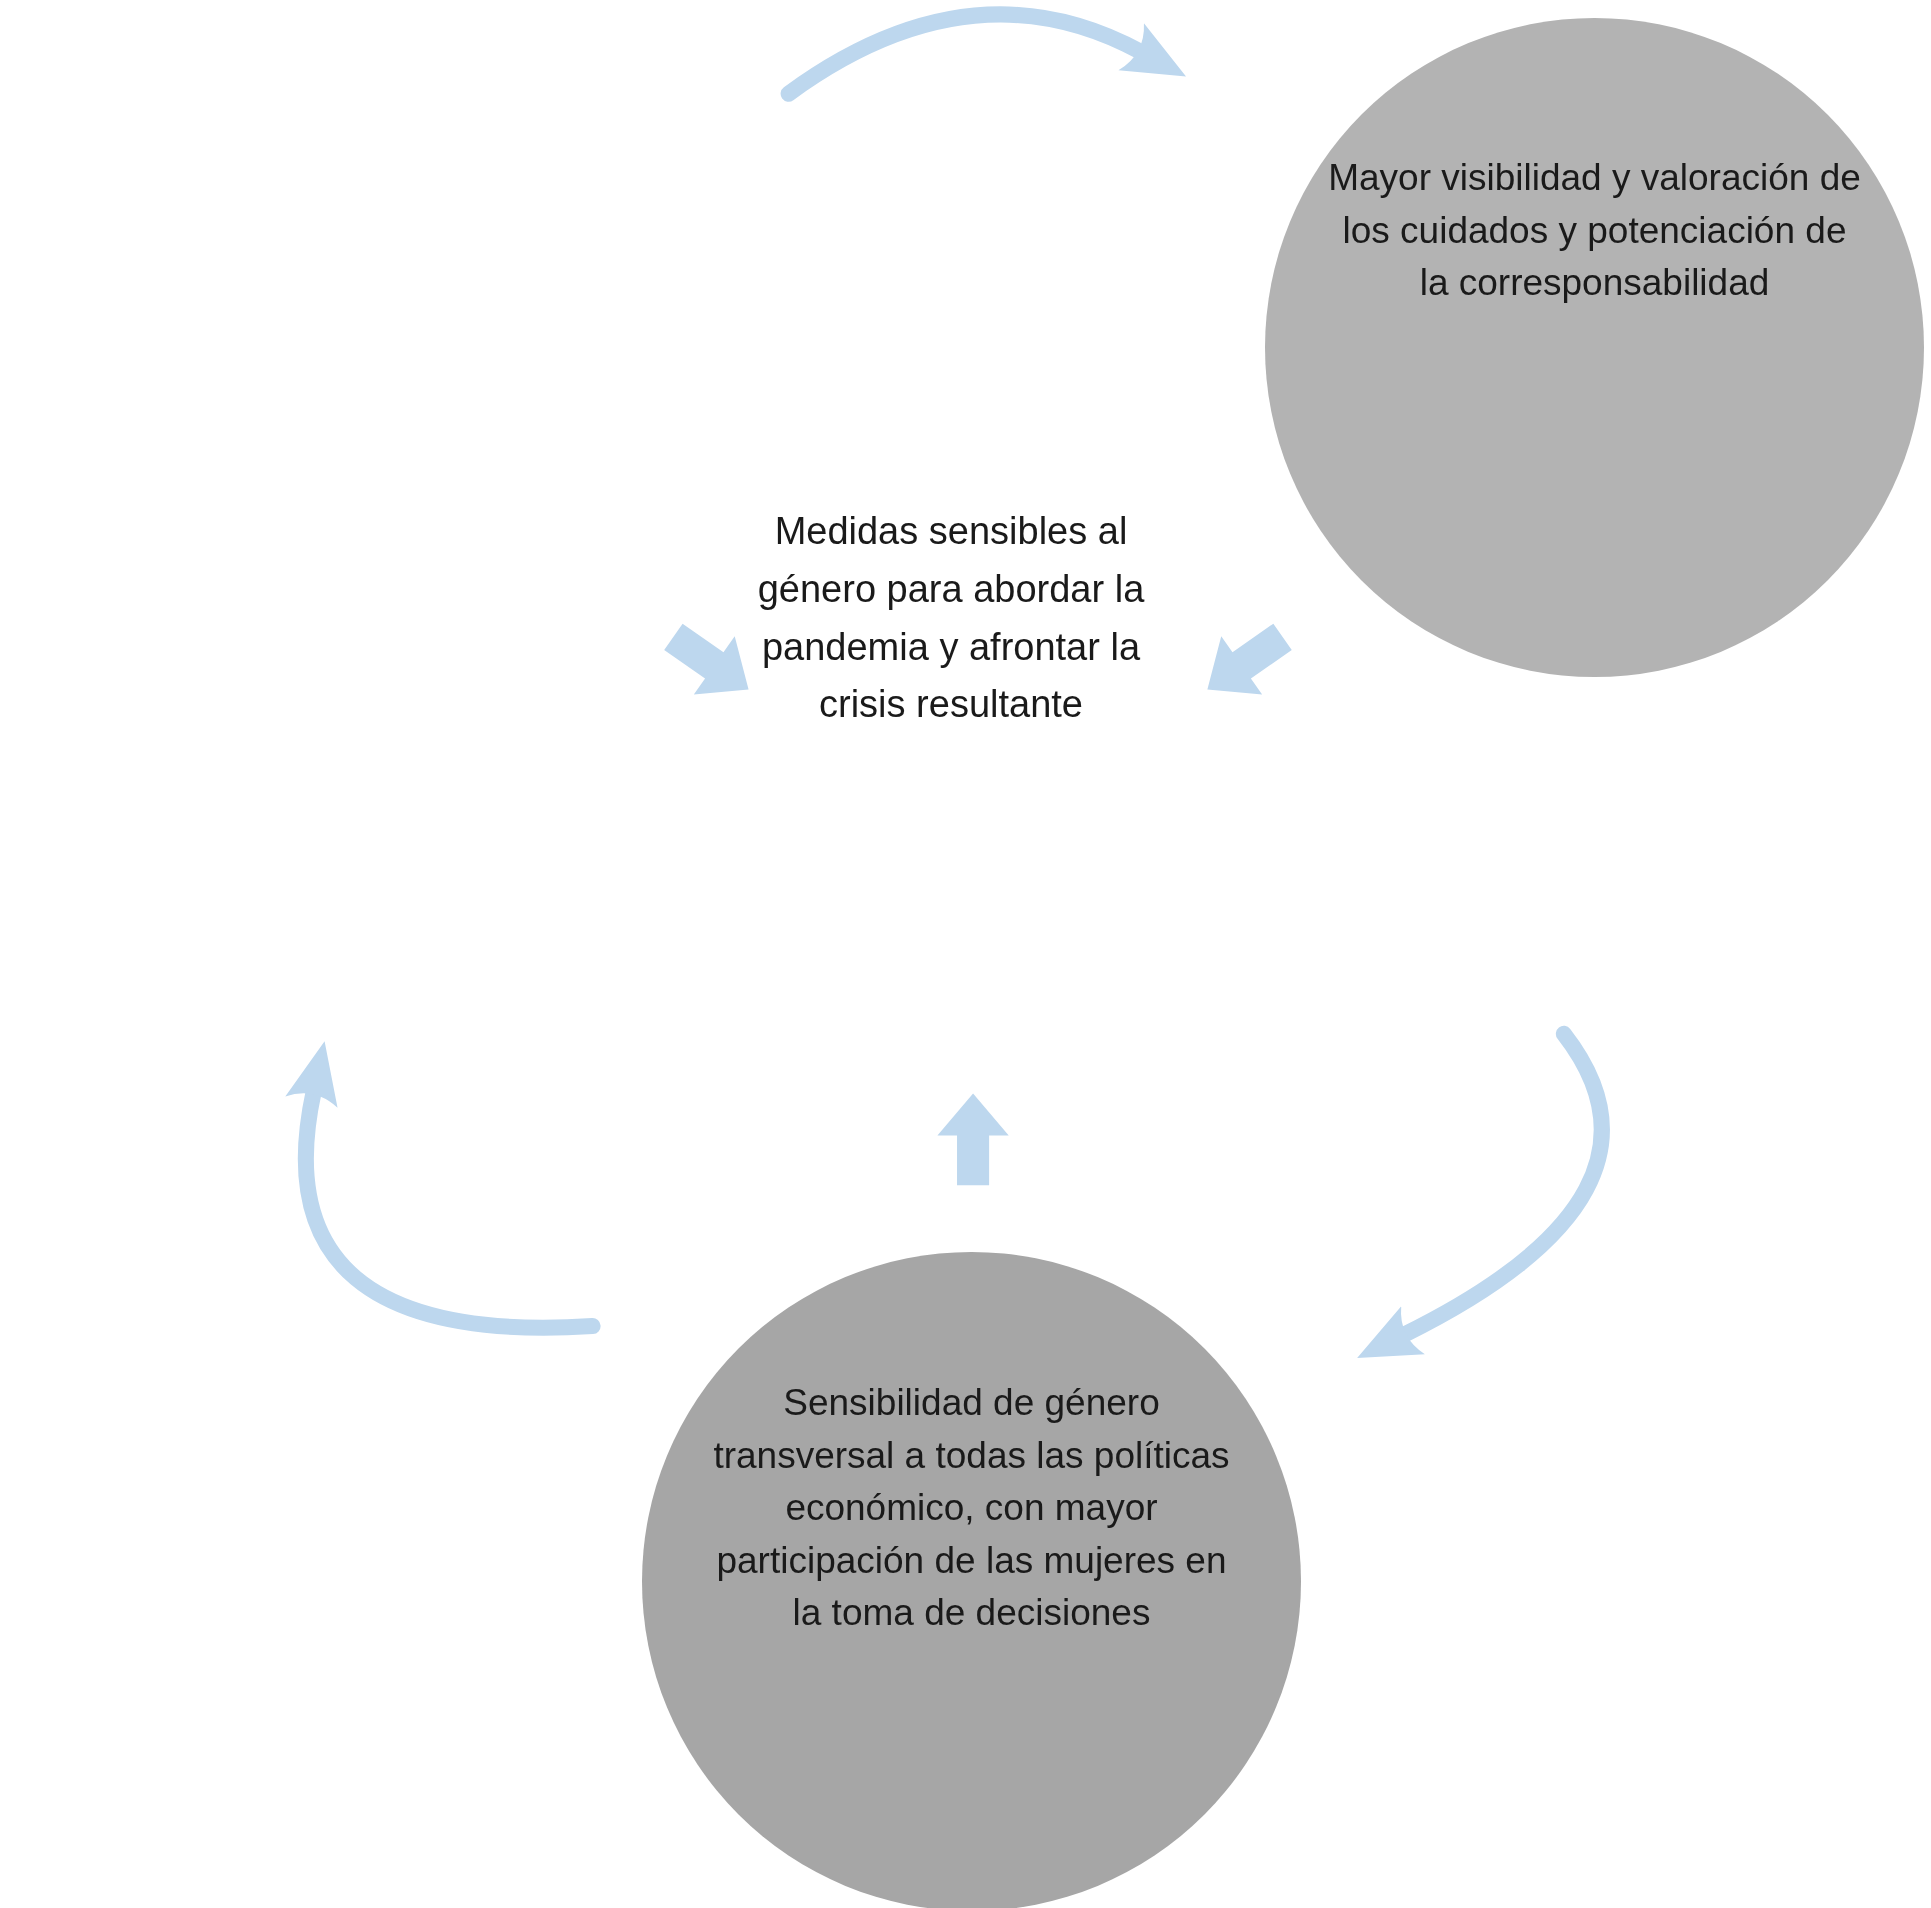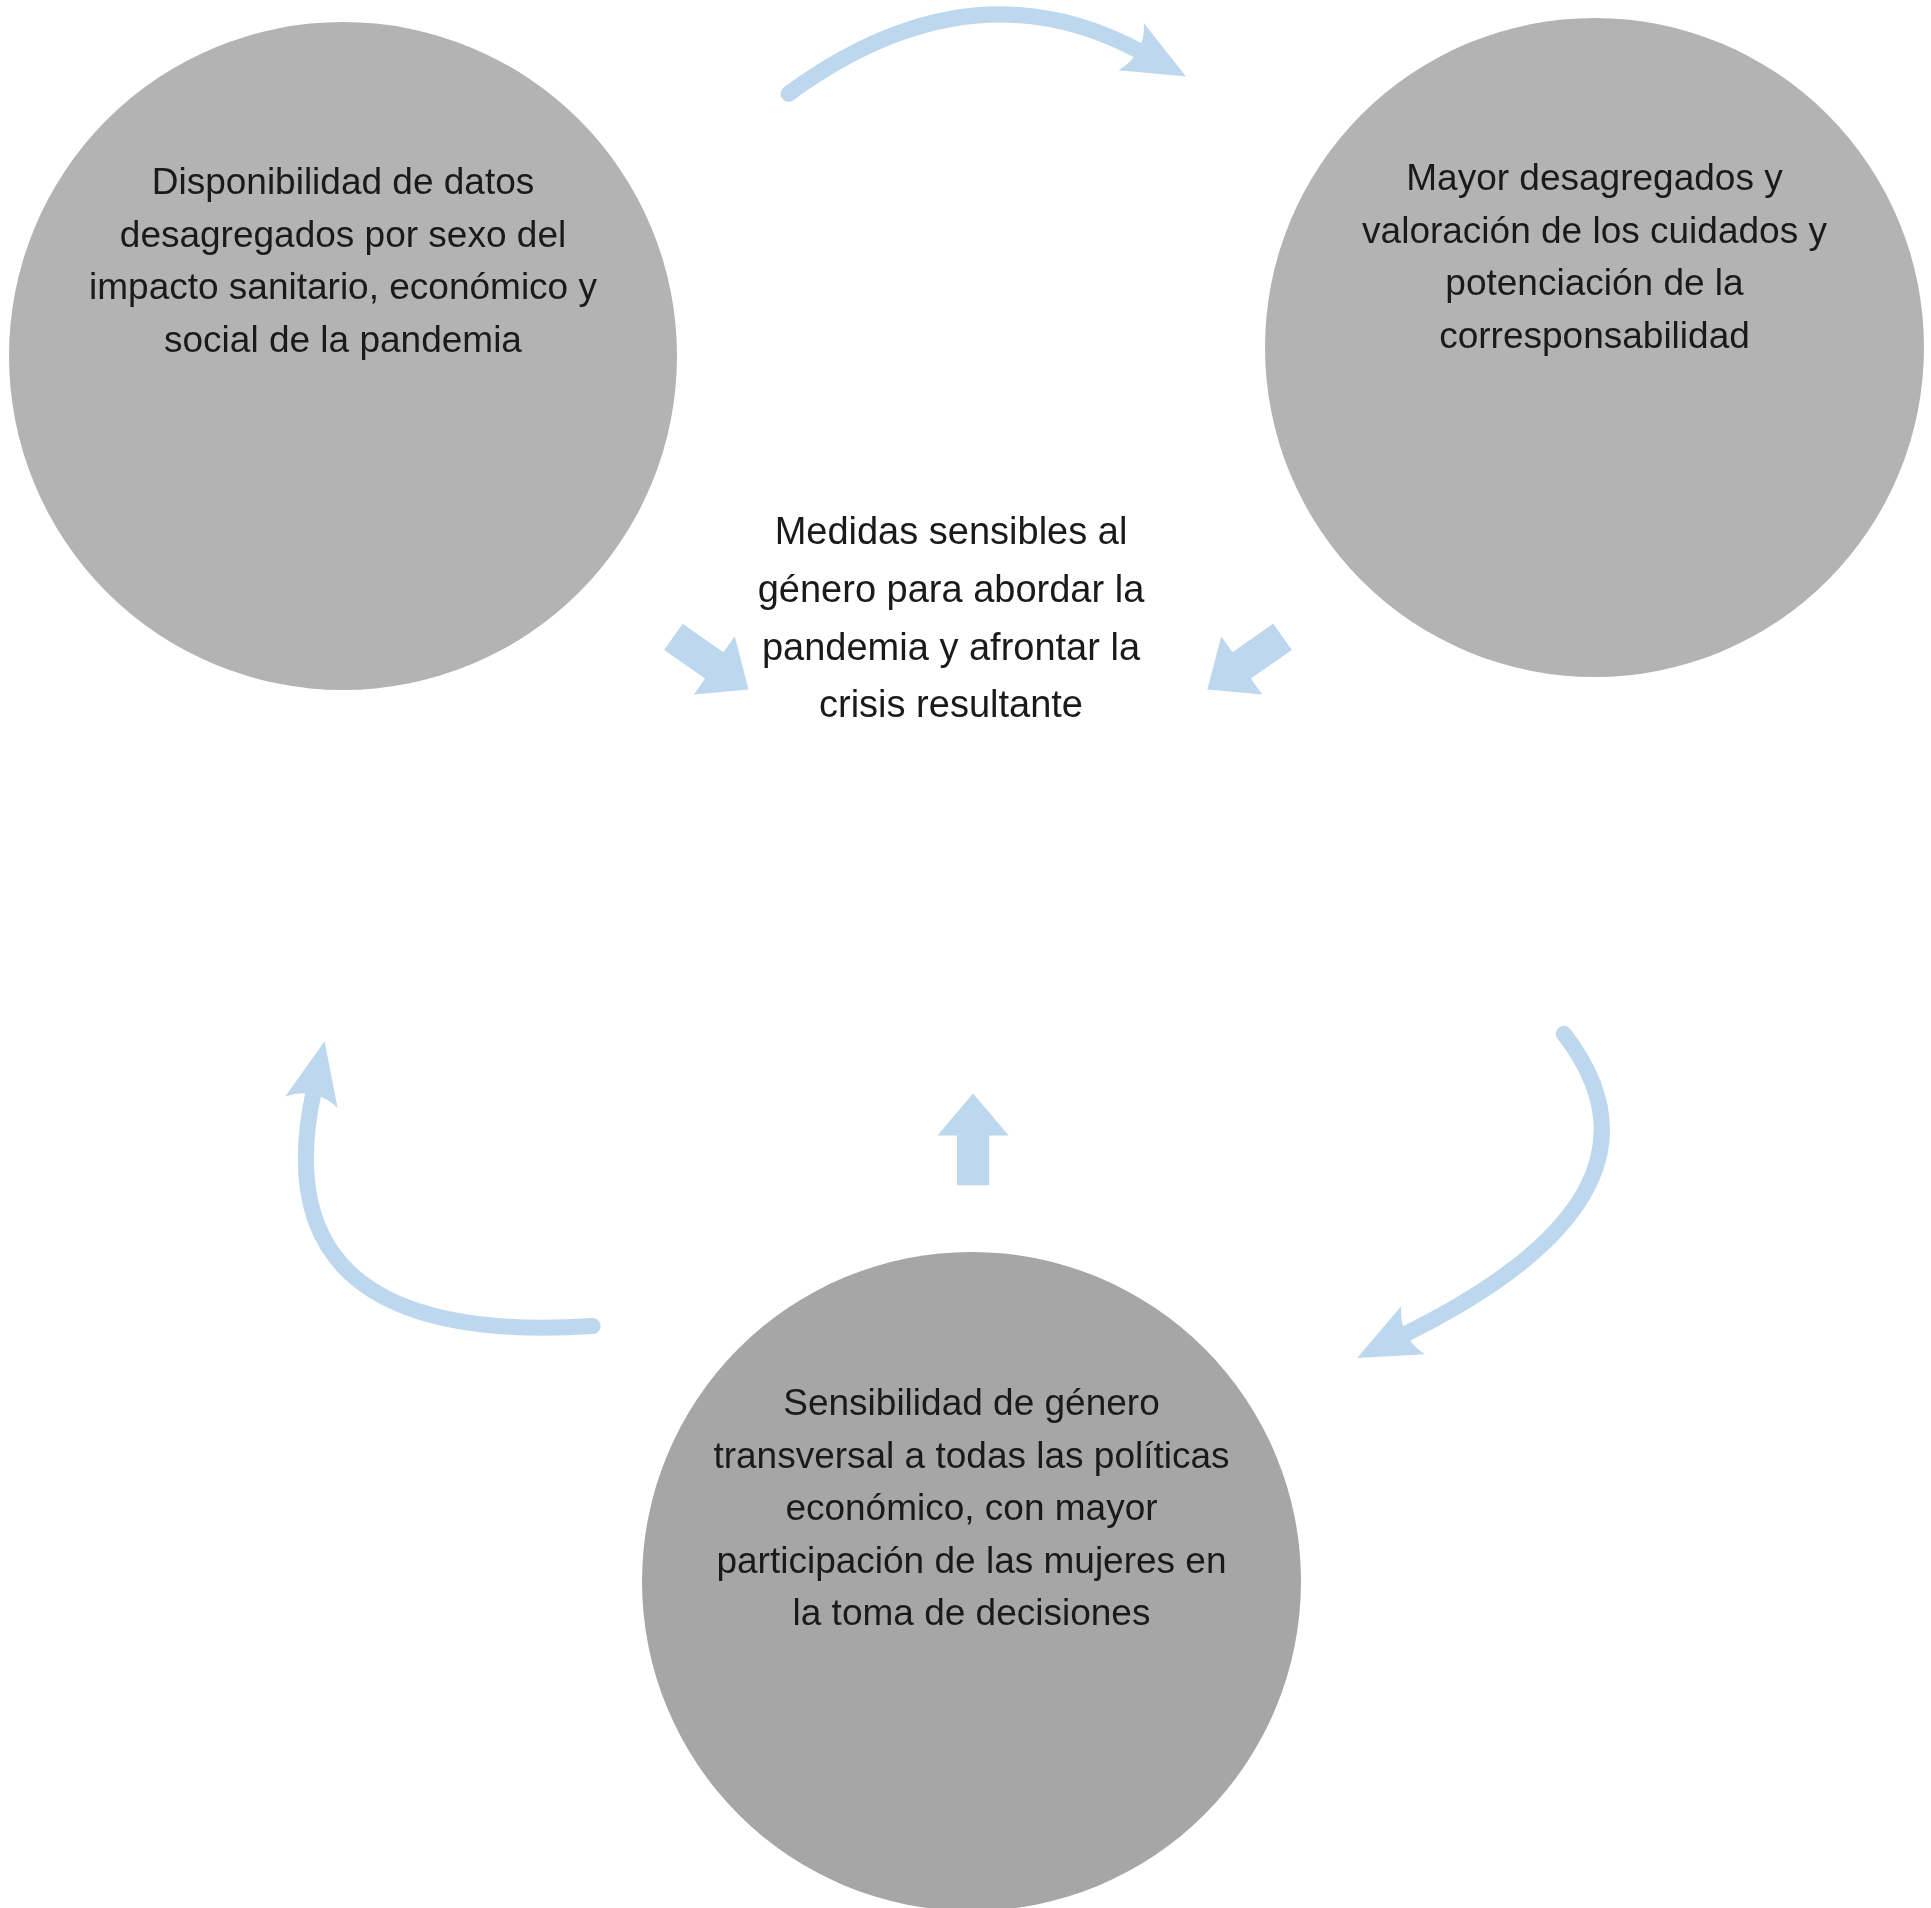--- a/index.html
+++ b/index.html
@@ -92,26 +92,23 @@
 
     <path class="cycle-arrow" d="M 665 1488 Q 290 1512 352 1225" marker-end="url(#ah)"></path>
 
     <polygon class="block-arrow" points="-48,-18 8,-18 8,-40 55,0 8,40 8,18 -48,18" transform="translate(795,742) rotate(35)"></polygon>
 
     <polygon class="block-arrow" points="-48,-18 8,-18 8,-40 55,0 8,40 8,18 -48,18" transform="translate(1400,742) rotate(145)"></polygon>
 
     <polygon class="block-arrow" points="-48,-18 8,-18 8,-40 55,0 8,40 8,18 -48,18" transform="translate(1092,1282) rotate(-90)"></polygon>
   </svg>
 
-  <div class="circle circle-top-left">
-    <div class="circle-text">Disponibilidad de datos desagregados por sexo del impacto sanitario, económico y social de la pandemia</div>
-  </div>
 
   <div class="circle circle-top-right">
-    <div class="circle-text">Mayor desagregados y valoración de los cuidados y potenciación de la corresponsabilidad</div>
+    <div class="circle-text">Mayor visibilidad y valoración de los cuidados y potenciación de la corresponsabilidad</div>
   </div>
 
   <div class="circle circle-bottom">
     <div class="circle-text">Sensibilidad de género transversal a todas las políticas económico, con mayor participación de las mujeres en la toma de decisiones</div>
   </div>
 
   <div class="center-text">Medidas sensibles al género para abordar la pandemia y afrontar la crisis resultante</div>
 
 </div>
 

